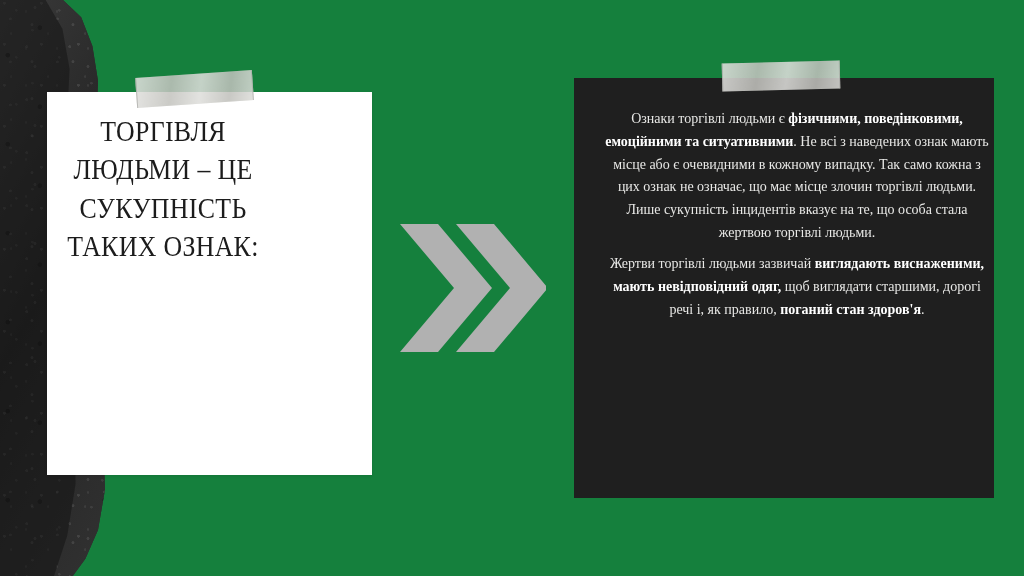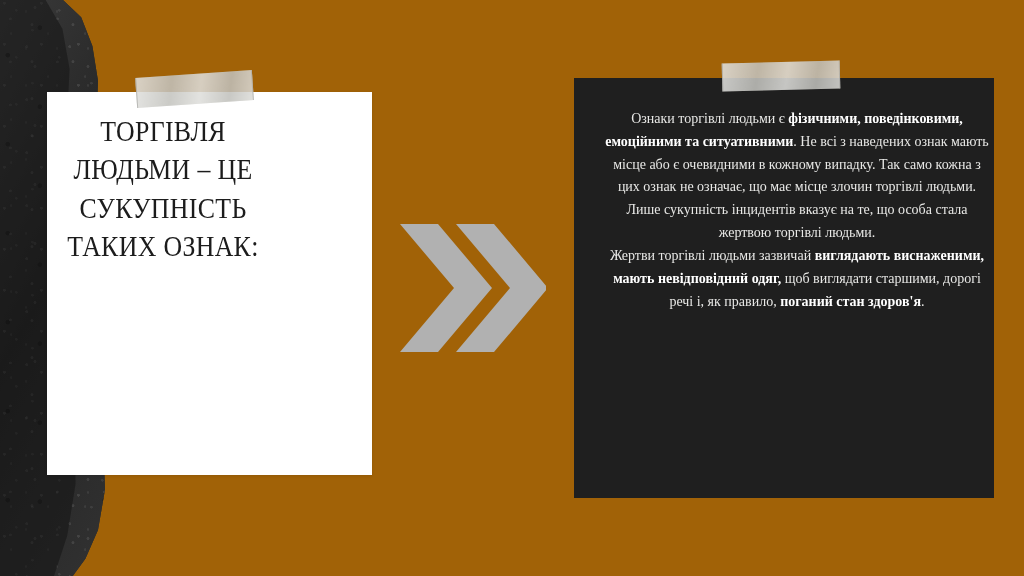--- a/index.html
+++ b/index.html
@@ -5,21 +5,21 @@
   html, body {
     margin: 0;
     padding: 0;
     background: #ffffff;
   }
   #slide {
     position: relative;
     width: 1024px;
     height: 576px;
     overflow: hidden;
-    background: #a16207;
+    background: #15803d;
     font-family: "Liberation Serif", serif;
   }
 
   
   .texture-band {
     position: absolute;
     left: 0;
     top: 0;
     width: 140px;
     height: 576px;
@@ -165,21 +165,21 @@
     top: 108px;
     width: 390px;
     text-align: center;
     color: #e8e8e6;
     font-family: "Liberation Serif", serif;
     font-size: 14px;
     line-height: 1.63;
     z-index: 6;
   }
   .card-right-body b { font-weight: 700; color: #ffffff; }
-  .para + .para { margin-top: 0px; }
+  .para + .para { margin-top: 8px; }
 </style>
 </head>
 <body>
 
 <div id="slide">
 
   <div class="texture-band"></div>
   <div class="texture-band-2"></div>
 
   <div class="card-left"></div>

